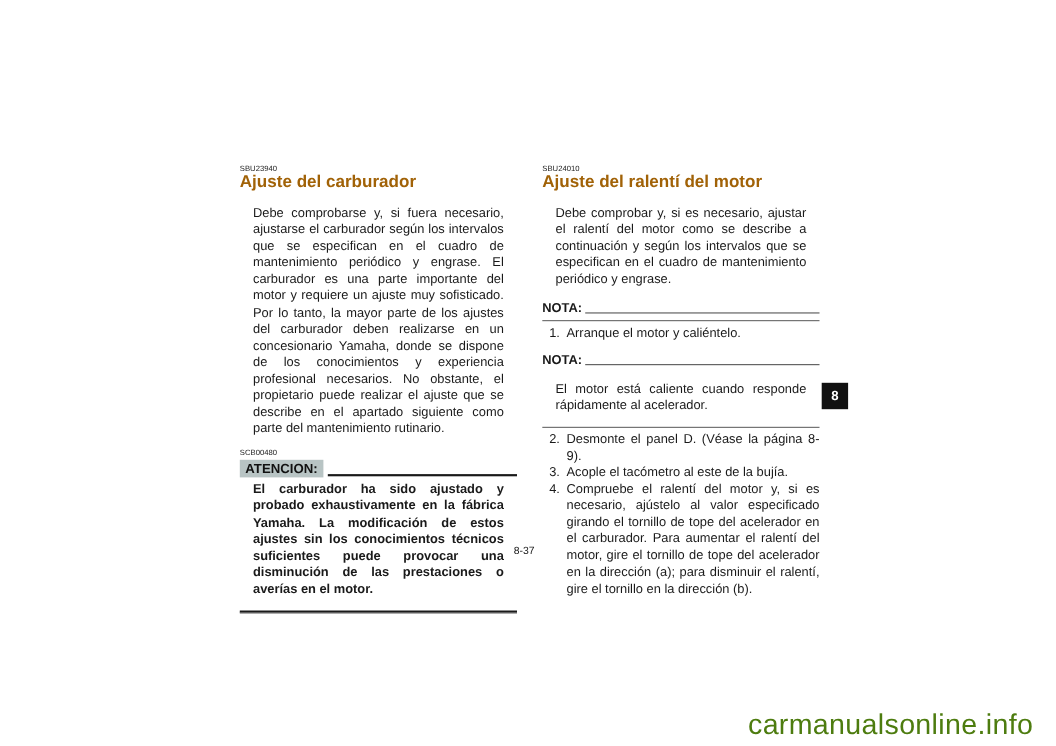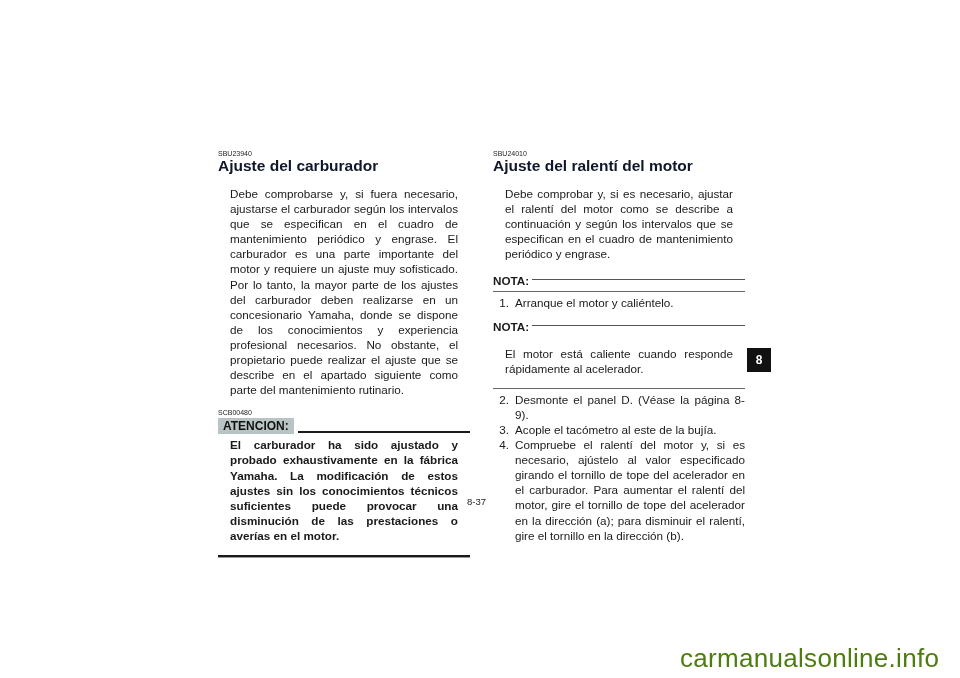--- a/index.html
+++ b/index.html
@@ -4,32 +4,32 @@
   <style>
     html, body { margin: 0; padding: 0; }
     body {
       width: 960px; height: 678px; background: #ffffff; position: relative; overflow: hidden;
       font-family: "Liberation Sans", sans-serif; color: #1a1a1a;
     }
     .col { position: absolute; width: 252px; }
     .col-left { left: 218px; top: 150px; }
     .col-right { left: 493px; top: 150px; }
     .code { font-size: 7px; line-height: 7px; color: #222; letter-spacing: 0; }
-    .heading { font-size: 15.5px; font-weight: bold; line-height: 17px; margin: 0 0 2px 0; color: #0f172a; }
+    .heading { font-size: 15.5px; font-weight: bold; line-height: 17px; margin: 0 0 2px 0; color: #a16207; }
     .para { font-size: 11.7px; line-height: 15.1px; text-align: justify; margin: 12px; color: #1a1a1a; }
     .para.last-left { text-align-last: left; }
     .bold { font-weight: bold; }
     .warn-head { display: flex; align-items: flex-end; margin-top: 1px; height: 17px; justify-content: flex-end; }
     .warn-label {
       background: #b8c4c4; font-weight: bold; font-size: 12px; padding: 1px 5px 0 5px;
       line-height: 15px; color: #111;
     }
     .warn-rule { flex: 1; border-bottom: 2px solid #1a1a1a; margin-left: 4px; margin-bottom: 1px; }
     .warn-end { border-bottom: 2px solid #1a1a1a; margin-top: 3px; box-shadow: 0 1px 0 #999; }
-    .nota-head { display: flex; align-items: center; margin-top: 9px; height: 14px; }
+    .nota-head { display: flex; align-items: flex-end; margin-top: 9px; height: 14px; }
     .nota-label { font-weight: bold; font-size: 11.7px; line-height: 13px; }
     .nota-rule { flex: 1; border-bottom: 1px solid #555; margin-left: 3px; margin-bottom: 2px; }
     .nota-end { border-bottom: 1.5px solid #666; margin-top: 4px; margin-bottom: 3px; }
     .steps { margin: 0; padding: 0; list-style: none; }
     .step { display: flex; font-size: 11.7px; line-height: 15.1px; }
     .step-num { width: 22px; flex: none; text-align: right; padding-right: 6px; box-sizing: border-box; }
     .step-text { flex: 1; text-align: justify; }
     .step-text.last-left { text-align-last: left; }
     .tab-marker {
       position: absolute; left: 747px; top: 348px; width: 24px; height: 24px; background: #111;

